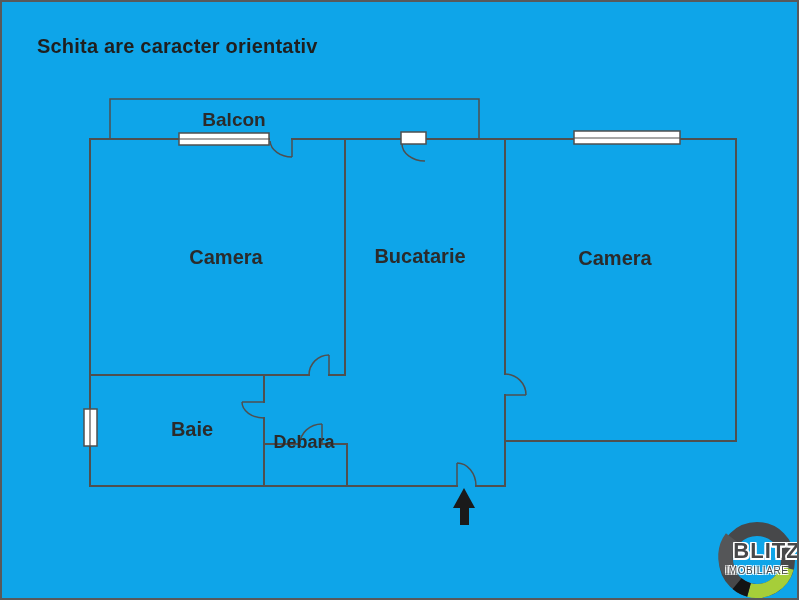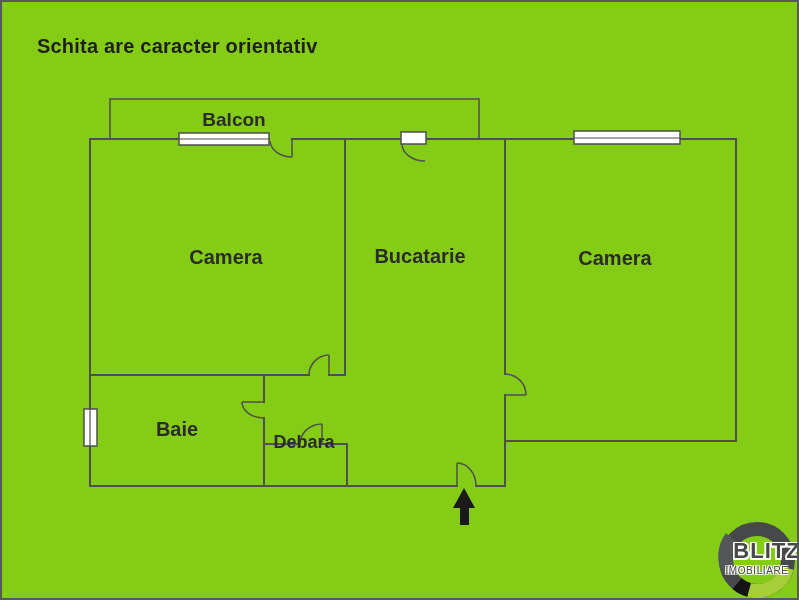--- a/index.html
+++ b/index.html
@@ -1,39 +1,39 @@
 <!DOCTYPE html>
 <html><head>
 <meta charset="utf-8">
 <style>
   html,body{margin:0;padding:0;background:#e8e8e8;}
   .canvas{
     position:relative;
     width:799px;height:600px;
-    background:#84cc16;
+    background:#0ea5e9;
     border:2px solid #58595b;
     box-sizing:border-box;
     overflow:hidden;
     font-family:"Liberation Sans", sans-serif;
   }
   .plan-svg{position:absolute;left:0;top:0;}
   .title{
     position:absolute;left:35px;top:33px;
     font-size:20px;font-weight:600;color:#1f1f1f;
     letter-spacing:0.2px;white-space:nowrap;
   }
   .room-label{
     position:absolute;transform:translate(-50%,-50%);
     font-weight:600;color:#2b2b2b;white-space:nowrap;
   }
   .lbl-balcon   {left:232px;top:118px;font-size:19px;}
   .lbl-camera-l {left:224px;top:255px;font-size:20px;}
   .lbl-bucatarie{left:418px;top:254px;font-size:20px;text-align:right;}
   .lbl-camera-r {left:613px;top:256px;font-size:20px;}
-  .lbl-baie     {left:175px;top:427px;font-size:20px;}
+  .lbl-baie     {left:190px;top:427px;font-size:20px;}
   .lbl-debara   {left:302px;top:440px;font-size:18px;}
   .room-area{position:absolute;}
   .logo{
     position:absolute;left:713px;top:518px;width:84px;height:80px;
   }
   .logo-ring{position:absolute;left:2px;top:0;}
   .logo-brand{
     position:absolute;left:50%;top:31px;transform:translate(-50%,-50%);
     font-size:22px;font-weight:700;letter-spacing:1px;color:#47484a;
     text-shadow:-1.5px -1.5px 0 #fff,1.5px -1.5px 0 #fff,-1.5px 1.5px 0 #fff,1.5px 1.5px 0 #fff,0 -1.5px 0 #fff,0 1.5px 0 #fff,-1.5px 0 0 #fff,1.5px 0 0 #fff;

